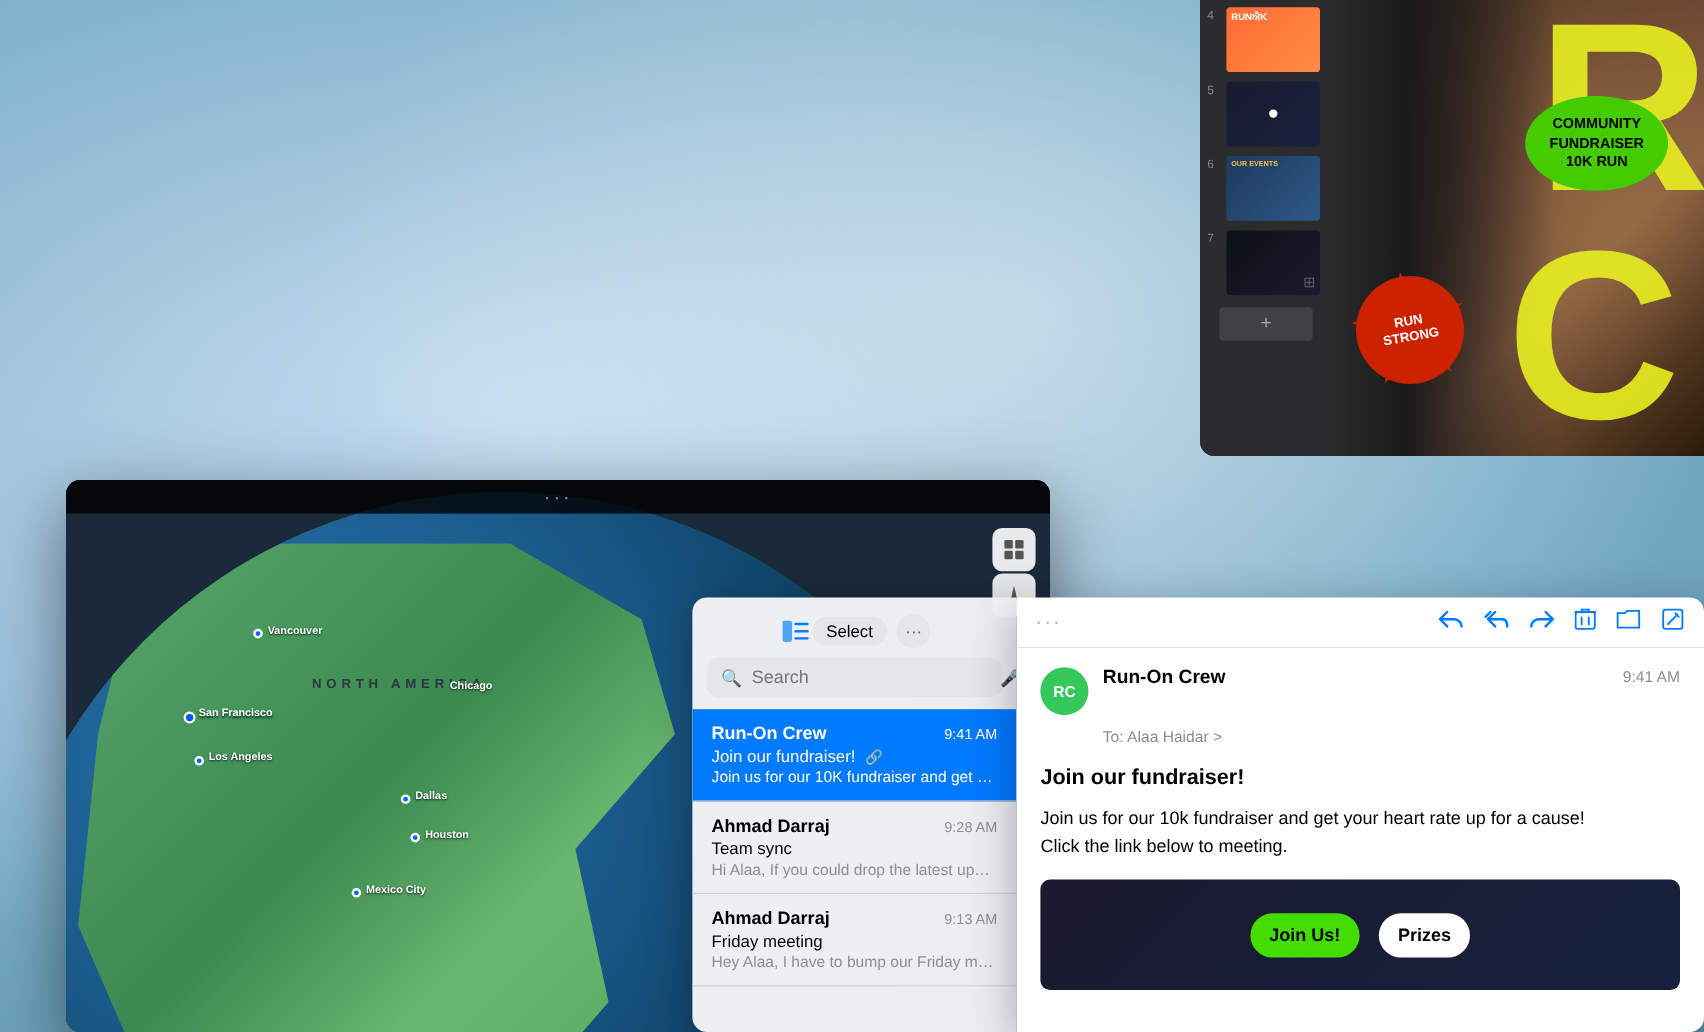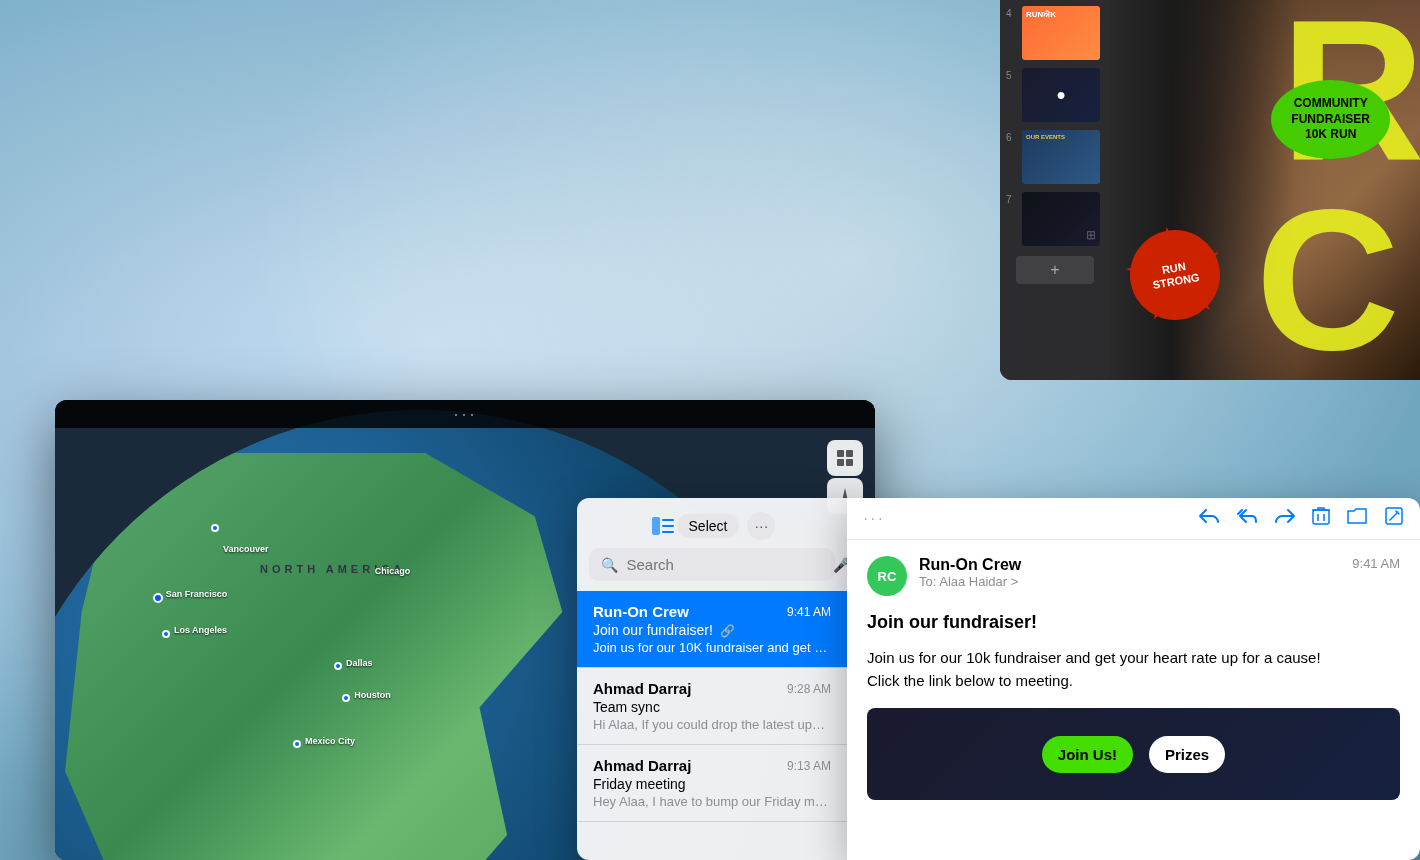--- a/index.html
+++ b/index.html
@@ -556,20 +556,21 @@
       flex: 1;
     }
     .mail-sender-name {
       font-size: 16px;
       font-weight: 700;
       color: #000;
     }
     .mail-to-line {
       font-size: 13px;
       color: #8e8e93;
+      margin-top: 32px;
     }
     .mail-detail-time {
       font-size: 13px;
       color: #8e8e93;
       margin-left: auto;
     }
     .mail-subject-heading {
       font-size: 18px;
       font-weight: 700;
       color: #000;
@@ -680,21 +681,21 @@
     <div class="earth-globe">
       <div class="earth-water"></div>
       <div class="na-continent"></div>
     </div>
 
     <div class="na-label">
       <span style="letter-spacing:4px; font-size:11px; color:#334; font-weight:700;">NORTH AMERICA</span>
     </div>
 
     <div class="city-dot" style="left:19%; top:27%;"></div>
-    <div class="city-label" style="left:20.5%; top:26%;margin-top:24px;">Vancouver</div>
+    <div class="city-label" style="left:20.5%; top:26%;">Vancouver</div>
 
     <div class="city-dot" style="left:12%; top:42%; background:#0055ff; border:2.5px solid #fff; width:10px; height:10px;"></div>
     <div class="city-label" style="left:13.5%; top:41%;">San Francisco</div>
 
     <div class="city-dot" style="left:40%; top:37%; background:transparent; border:none; color:#aaa; font-size:9px;"></div>
     <div class="city-label" style="left:39%; top:36%;">Chicago</div>
 
     <div class="city-dot" style="left:13%; top:50%;"></div>
     <div class="city-label" style="left:14.5%; top:49%;">Los Angeles</div>
 

